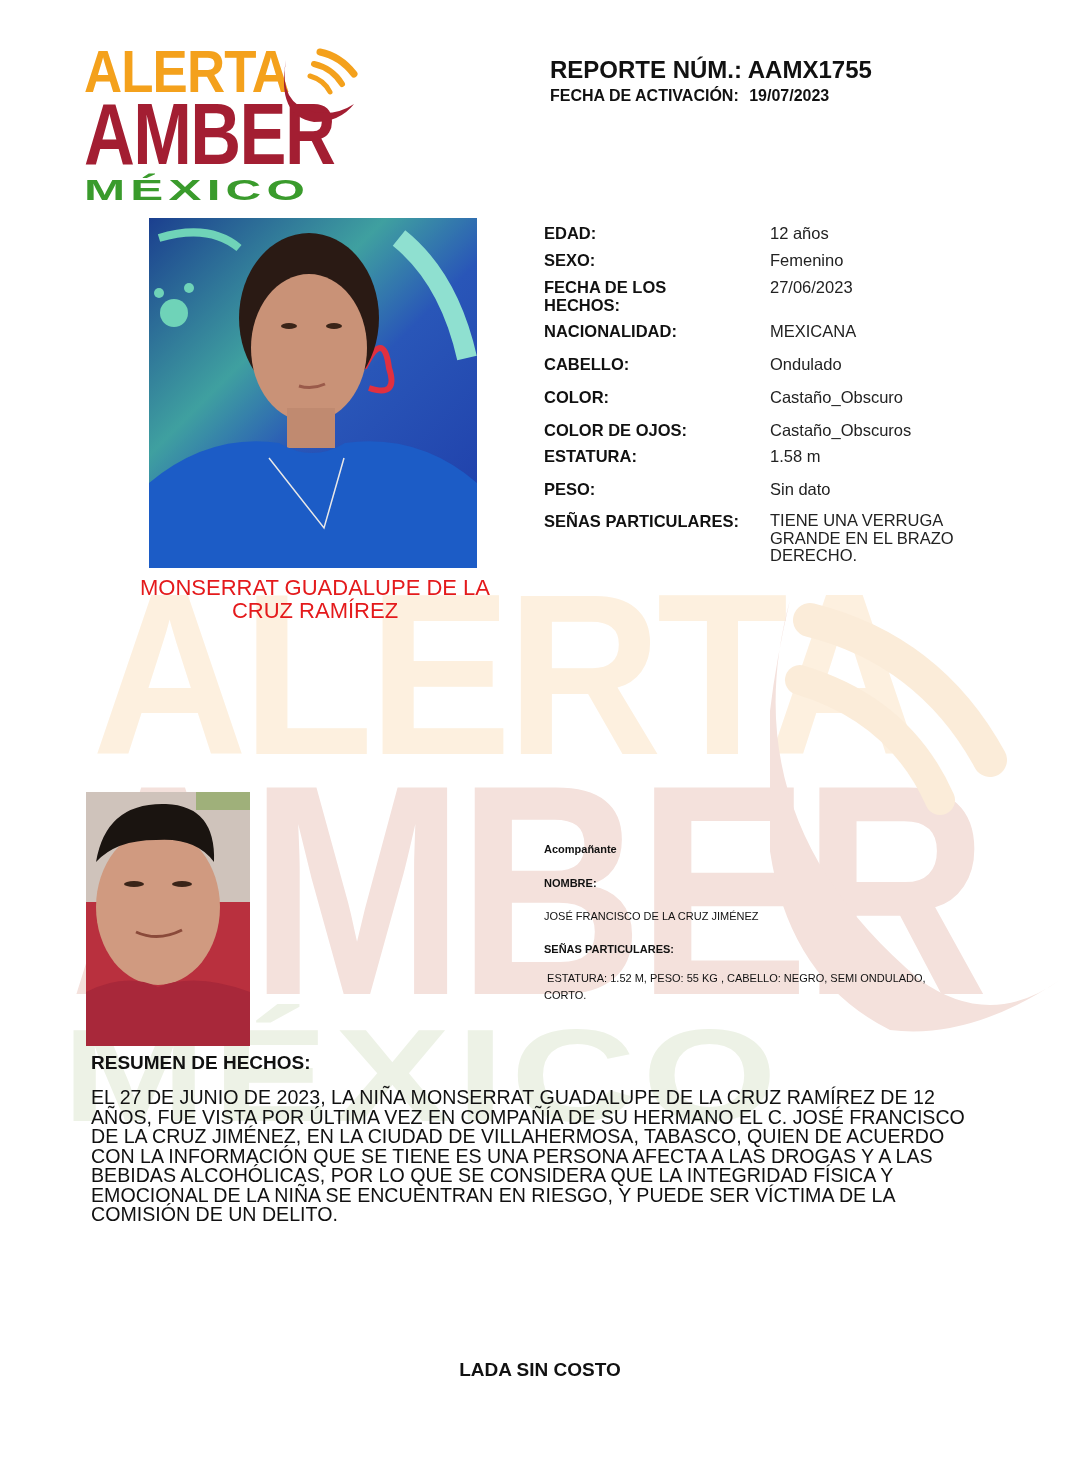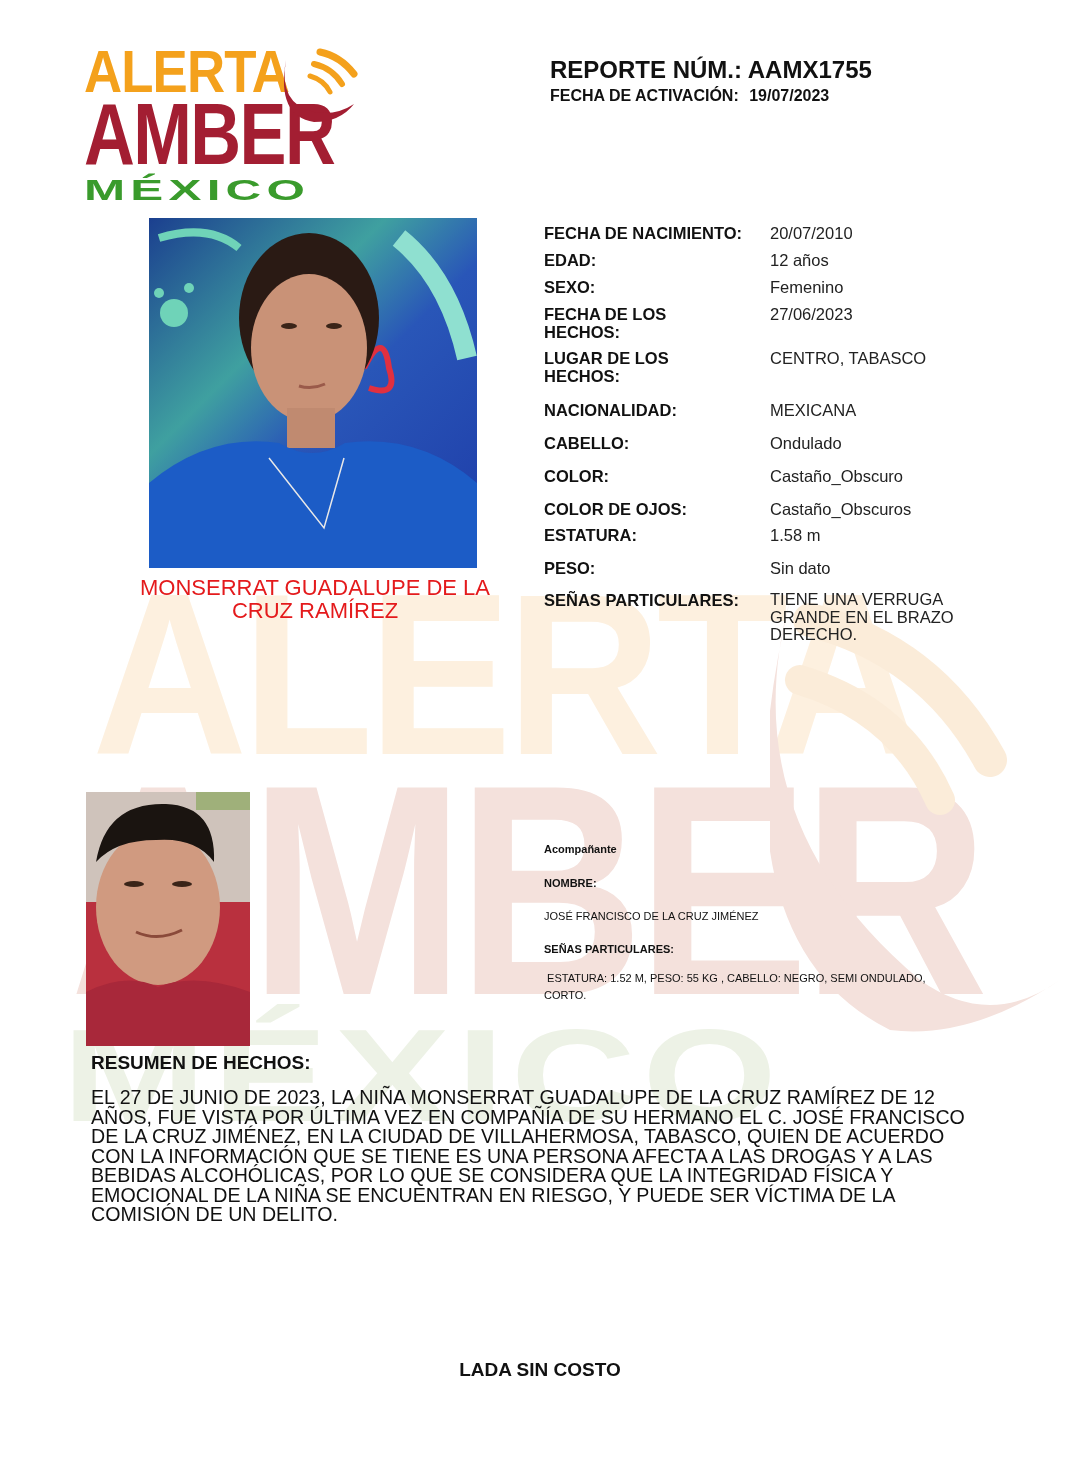--- a/index.html
+++ b/index.html
@@ -109,38 +109,30 @@
     <path d="M0 350 L 0 265 Q 60 215 130 225 Q 163 245 196 225 Q 270 215 328 265 L 328 350 Z" fill="#1c5cc6"></path>
     <path d="M120 240 L 175 310 L 195 240" stroke="#e8e8e8" stroke-width="1.5" fill="none"></path>
   </svg>
 </div>
 
 <div class="layer person-name">MONSERRAT GUADALUPE  DE LA
 CRUZ  RAMÍREZ</div>
 
 <div class="layer details">
   <div class="row" style="margin-bottom:9px">
-    <div class="k">FECHA DE NACIMIENTO:</div>
-    <div class="v">20/07/2010</div>
-  </div>
-  <div class="row" style="margin-bottom:9px">
     <div class="k">EDAD:</div>
     <div class="v">12 años</div>
   </div>
   <div class="row" style="margin-bottom:9px">
     <div class="k">SEXO:</div>
     <div class="v">Femenino</div>
   </div>
   <div class="row" style="margin-bottom:8px">
     <div class="k" style="width:200px;margin-right:26px">FECHA DE LOS HECHOS:</div>
     <div class="v">27/06/2023</div>
-  </div>
-  <div class="row" style="margin-bottom:16px">
-    <div class="k" style="width:200px;margin-right:26px">LUGAR DE LOS HECHOS:</div>
-    <div class="v">CENTRO, TABASCO</div>
   </div>
   <div class="row" style="margin-bottom:15px">
     <div class="k">NACIONALIDAD:</div>
     <div class="v">MEXICANA</div>
   </div>
   <div class="row" style="margin-bottom:15px">
     <div class="k">CABELLO:</div>
     <div class="v">Ondulado</div>
   </div>
   <div class="row" style="margin-bottom:15px">

